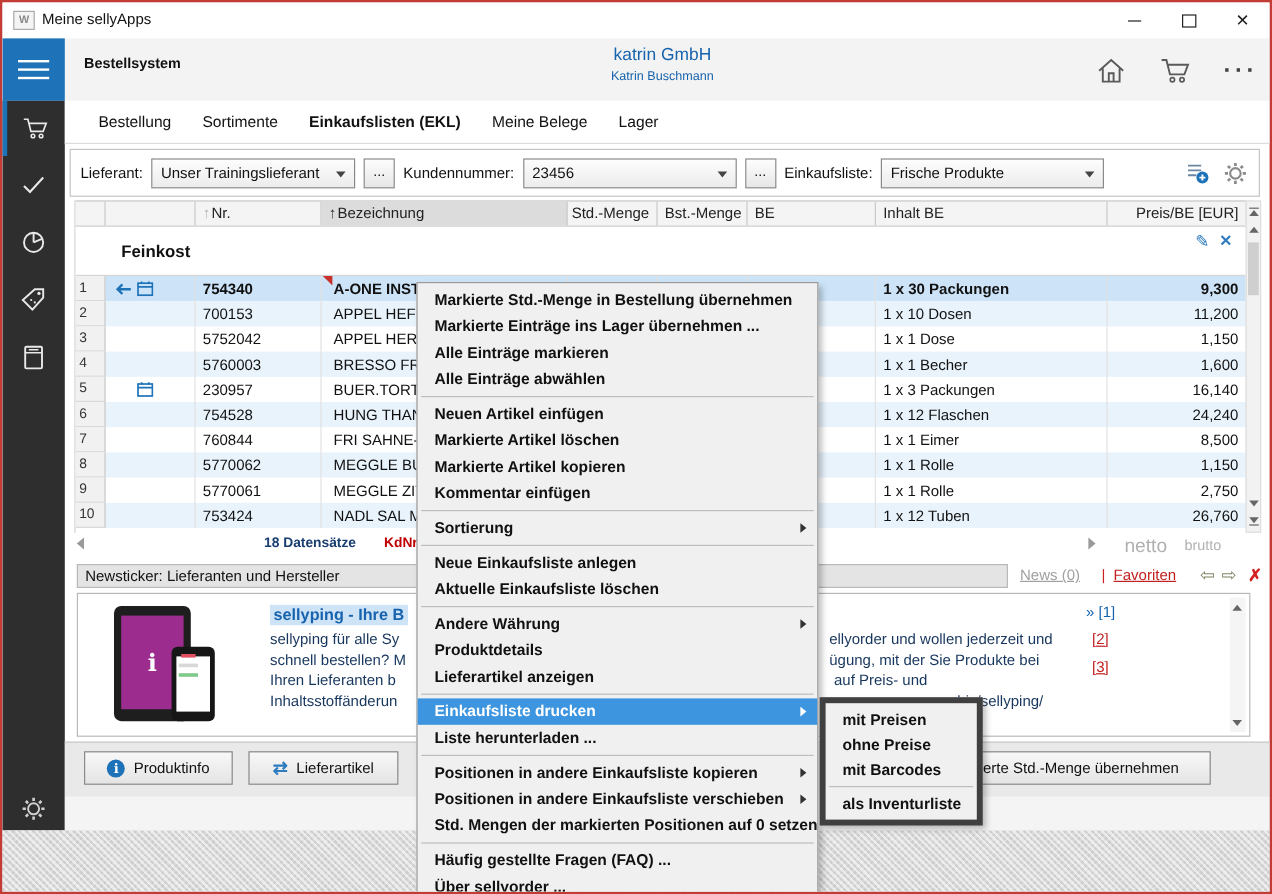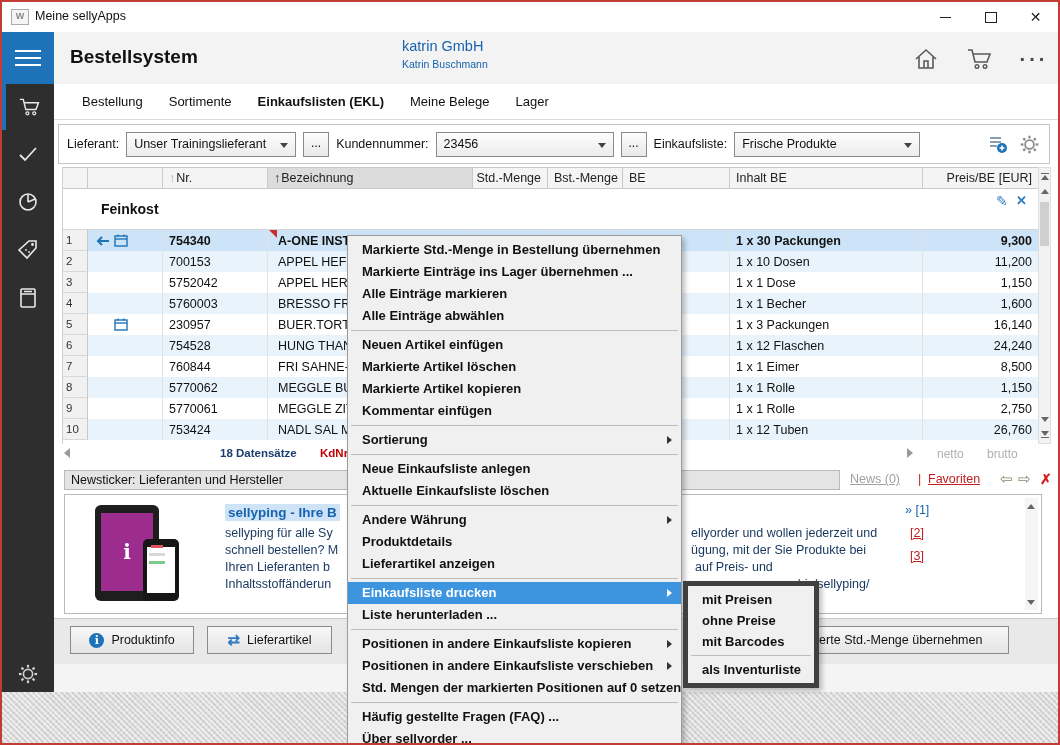--- a/index.html
+++ b/index.html
@@ -15,22 +15,22 @@
   #btn-min{right:90px;} #btn-max{right:45px;} #btn-close{right:0;}
   #btn-min span{display:block;width:11px;height:0;border-top:1px solid #222;}
   #btn-max span{display:block;width:10px;height:9px;border:1px solid #222;}
   #btn-close span{font-size:14px;line-height:14px;color:#222;}
 
   
   #header{position:absolute;left:0;top:30px;right:0;height:52px;background:#f3f3f3;}
   #hamburger{position:absolute;left:0;top:30px;width:52px;height:52px;background:#1d72b8;
              display:flex;flex-direction:column;align-items:center;justify-content:center;gap:5px;}
   #hamburger i{display:block;width:26px;height:0;border-top:2px solid #fff;}
-  #app-title{position:absolute;left:68px;top:44px;font-size:19px;font-weight:bold;}
-  #company-block{position:absolute;left:400px;top:36px;width:300px;text-align:left;color:#1763ae;}
+  #app-title{position:absolute;left:68px;top:44px;font-size:12px;font-weight:bold;}
+  #company-block{position:absolute;left:400px;top:36px;width:300px;text-align:center;color:#1763ae;}
   #company-name{font-size:14.5px;}
   #company-user{font-size:10.5px;margin-top:4px;}
   .hico{position:absolute;top:43px;width:32px;height:28px;display:flex;align-items:center;justify-content:center;}
   #home-btn{left:908px;} #cart-btn{left:962px;} #more-btn{left:1016px;}
   #more-btn span{font-size:20px;font-weight:bold;color:#444;letter-spacing:3px;line-height:10px;}
 
   
   #sidebar{position:absolute;left:0;top:82px;width:52px;height:608px;background:#2e2e2e;}
   .sitem{position:absolute;left:0;width:52px;height:46px;display:flex;align-items:center;justify-content:center;}
   .sitem.active{border-left:4px solid #1d72b8;width:48px;}
@@ -89,21 +89,21 @@
   .sbar{width:8px;height:0;border-top:1.5px solid #666;}
   #vs-top{top:2px;} #vs-up{top:17px;} #vs-down{top:245px;} #vs-bottom{top:260px;}
   #vs-thumb{position:absolute;left:1px;top:34px;width:9px;height:44px;background:#cfcfcf;}
 
   
   #statusrow{position:absolute;left:60px;top:443px;width:976px;height:17px;font-size:11.5px;}
   #hs-left{position:absolute;left:2px;top:3px;width:0;height:0;border-top:5px solid transparent;border-bottom:5px solid transparent;border-right:6px solid #9a9a9a;}
   #hs-right{position:absolute;left:845px;top:3px;width:0;height:0;border-top:5px solid transparent;border-bottom:5px solid transparent;border-left:6px solid #9a9a9a;}
   #rec-count{position:absolute;left:158px;top:2px;color:#1a3e6f;font-weight:bold;}
   #kdnr{position:absolute;left:258px;top:2px;color:#c00000;font-weight:bold;}
-  #netto{position:absolute;left:875px;top:2px;color:#b0b0b0;font-size:12px;}
+  #netto{position:absolute;left:875px;top:2px;color:#b0b0b0;font-size:16px;}
   #brutto{position:absolute;left:925px;top:2px;color:#b0b0b0;font-size:12px;}
 
   
   #newsbar{position:absolute;left:62px;top:468px;width:776px;height:20px;background:#e4e4e4;border:1px solid #b9b9b9;
            box-sizing:border-box;font-size:12.5px;line-height:18px;padding-left:6px;}
   #news-link{position:absolute;left:848px;top:470px;color:#a0a0a0;text-decoration:underline;font-size:12.5px;}
   #news-div{position:absolute;left:916px;top:470px;color:#c22;font-size:12.5px;}
   #fav-link{position:absolute;left:926px;top:470px;color:#c22020;text-decoration:underline;font-size:12.5px;}
   #arrow-prev{position:absolute;left:998px;top:468px;color:#85856a;font-size:15px;}
   #arrow-next{position:absolute;left:1016px;top:468px;color:#85856a;font-size:15px;}

